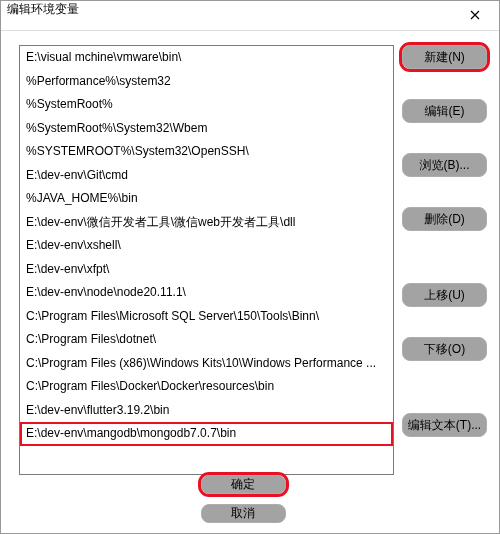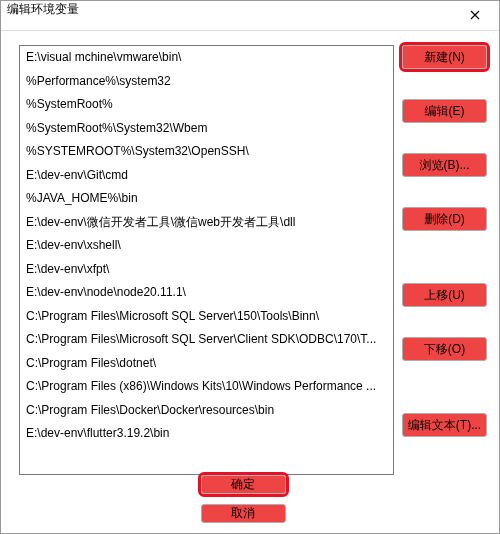--- a/index.html
+++ b/index.html
@@ -76,22 +76,22 @@
   .sidebtns {
     width: 85px;
     display: flex;
     flex-direction: column;
     gap: 6px;
   }
   .btn {
     width: 85px;
     height: 24px;
     border: 1px solid #adadad;
-    background: #ef4444;
-    border-radius: 3px;
+    background: #a3a3a3;
+    border-radius: 8px;
     font-size: 12px;
     color: #000;
     cursor: pointer;
     display: flex;
     align-items: center;
     justify-content: center;
   }
   .btn.highlight {
     outline: 3px solid #e81123;
     outline-offset: 0px;
@@ -129,25 +129,25 @@
           <div class="list-item">%SystemRoot%</div>
           <div class="list-item">%SystemRoot%\System32\Wbem</div>
           <div class="list-item">%SYSTEMROOT%\System32\OpenSSH\</div>
           <div class="list-item">E:\dev-env\Git\cmd</div>
           <div class="list-item">%JAVA_HOME%\bin</div>
           <div class="list-item">E:\dev-env\微信开发者工具\微信web开发者工具\dll</div>
           <div class="list-item">E:\dev-env\xshell\</div>
           <div class="list-item">E:\dev-env\xfpt\</div>
           <div class="list-item">E:\dev-env\node\node20.11.1\</div>
           <div class="list-item">C:\Program Files\Microsoft SQL Server\150\Tools\Binn\</div>
-          <div class="list-item">C:\Program Files\Microsoft SQL Server\Client SDK\ODBC\170\T...</div>
           <div class="list-item">C:\Program Files\dotnet\</div>
           <div class="list-item">C:\Program Files (x86)\Windows Kits\10\Windows Performance ...</div>
           <div class="list-item">C:\Program Files\Docker\Docker\resources\bin</div>
           <div class="list-item">E:\dev-env\flutter3.19.2\bin</div>
+          <div class="list-item highlight">E:\dev-env\mangodb\mongodb7.0.7\bin</div>
         </div>
     </div>
     <div class="sidebtns">
       <button class="btn highlight">新建(N)</button>
       <div class="spacer-sm"></div>
       <button class="btn">编辑(E)</button>
       <div class="spacer-sm"></div>
       <button class="btn">浏览(B)...</button>
       <div class="spacer-sm"></div>
       <button class="btn">删除(D)</button>

